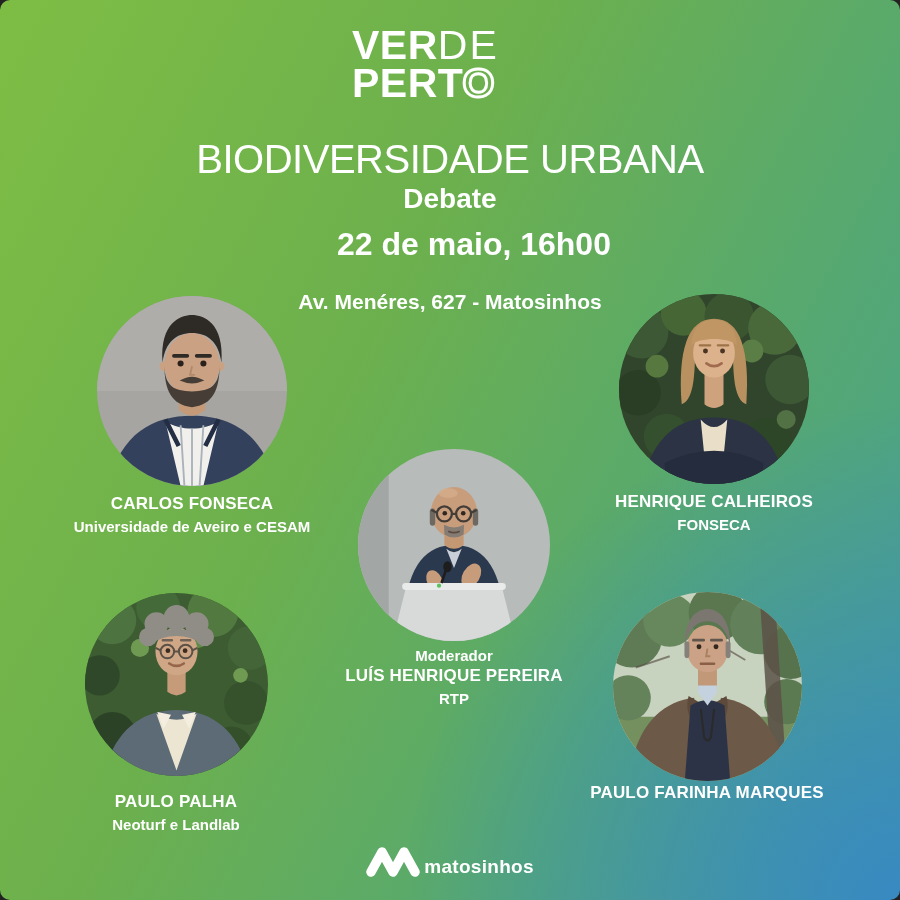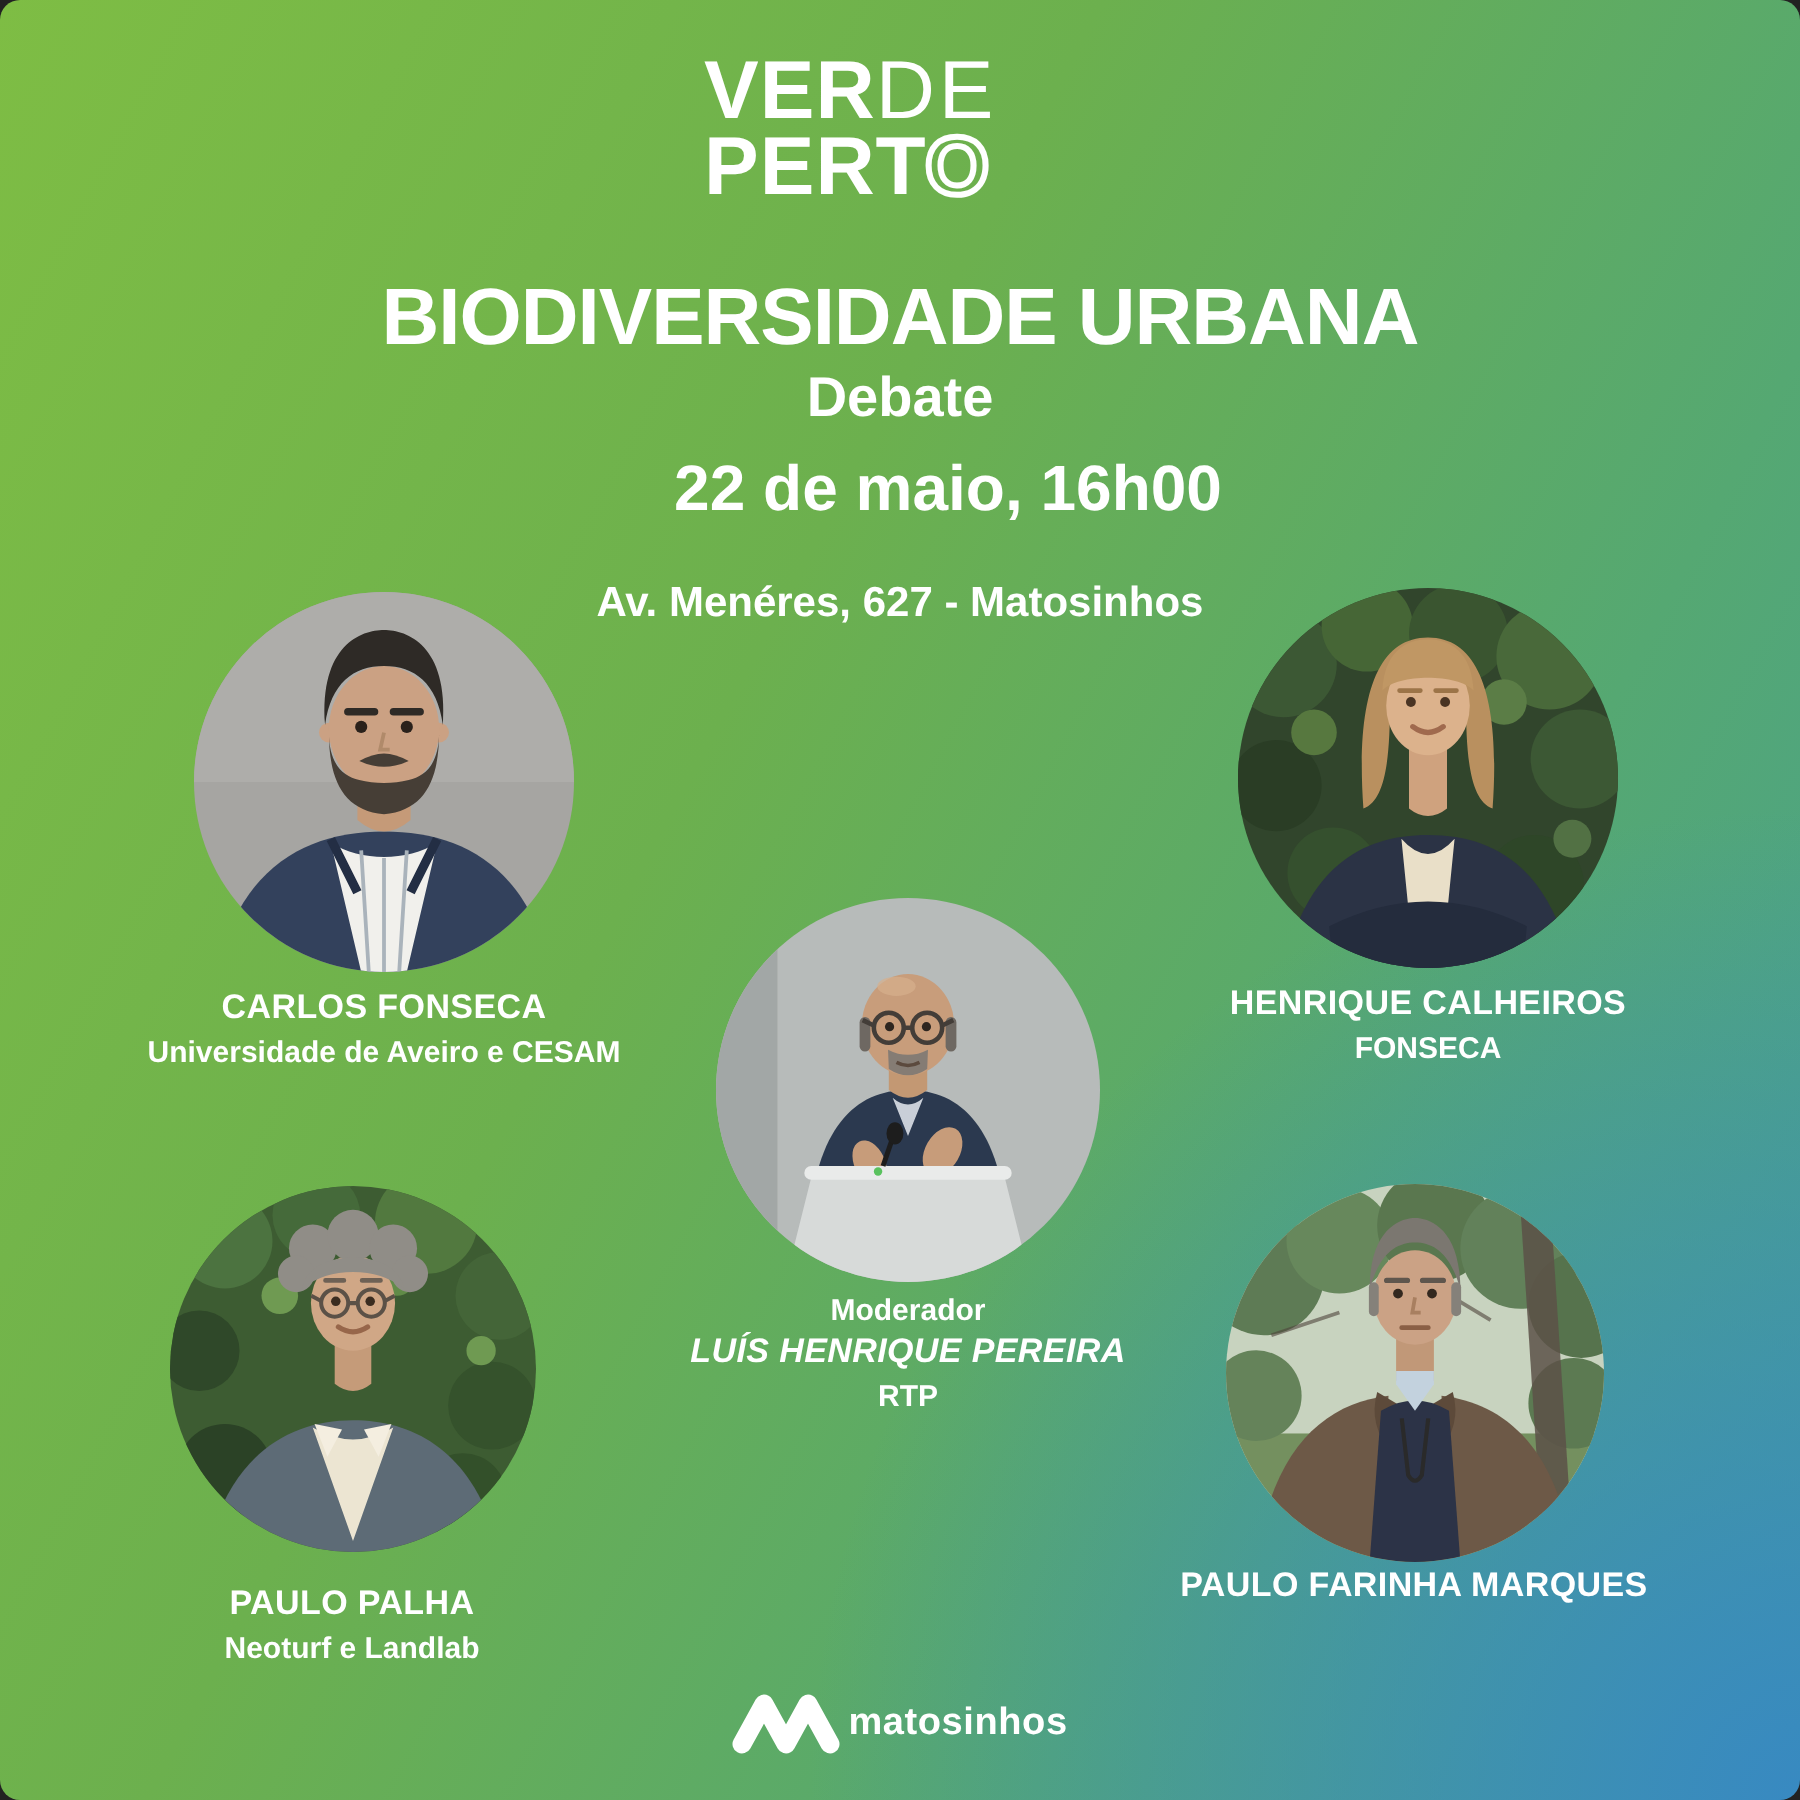--- a/index.html
+++ b/index.html
@@ -15,45 +15,45 @@
   .abs { position:absolute; }
   .ctr { left:0; right:0; text-align:center; }
 
   
   .brand { top:26px; left:352px; line-height:38px; font-size:41px; letter-spacing:.5px; }
   .brand .b { font-weight:800; }
   .brand .t { font-weight:300; letter-spacing:2px; }
   .brand .o { font-weight:800; color:transparent; -webkit-text-stroke:3px #ffffff; }
 
   
-  .title    { top:137px; font-size:40px; font-weight:700; letter-spacing:-.5px; }
+  .title    { top:137px; font-size:40px; font-weight:400; letter-spacing:-.5px; }
   .subtitle { top:183px; font-size:28px; font-weight:700; }
   .datetime { top:226px; font-size:32px; font-weight:800;margin-left:48px; }
   .venue    { top:265px; font-size:21px; font-weight:700; }
   .address  { top:290px; font-size:21px; font-weight:700; }
 
   
   .speaker { position:absolute; width:320px; display:flex; flex-direction:column; align-items:center; text-align:center; }
   .photo { border-radius:50%; overflow:hidden; flex:none; }
   .photo svg { display:block; width:100%; height:100%; }
   .sp-name { margin-top:8px; font-size:17px; font-weight:800; letter-spacing:.2px; }
   .sp-org  { margin-top:3px; font-size:15px; font-weight:700; line-height:1.28; max-width:300px; }
   .sp-role { margin-top:6px; font-size:15px; font-weight:700; }
 
   .sp-carlos { left:32px;  top:296px; } .sp-carlos .photo { width:190px; height:190px; }
   .sp-cristina { left:554px; top:294px; } .sp-cristina .photo { width:190px; height:190px; }
   .sp-luis { left:294px; top:449px; } .sp-luis .photo { width:192px; height:192px; }
-  .sp-luis .sp-name { margin-top:2px;font-style:italic; }
+  .sp-luis .sp-name { margin-top:2px; }
   .sp-palha { left:16px; top:593px; } .sp-palha .photo { width:183px; height:183px; }
   .sp-palha .sp-name { margin-top:16px; }
   .sp-pfm { left:547px; top:592px; } .sp-pfm .photo { width:189px; height:189px; }
   .sp-pfm .sp-name { margin-top:2px; }
 
   
-  .footer { top:846px; left:0; right:0; display:flex; justify-content:center; align-items:center; }
+  .footer { top:846px; left:0; right:0; display:flex; justify-content:center; align-items:flex-end; }
   .footer .m-mark { width:58px; height:32px; }
   .footer .m-text { font-size:19px; font-weight:700; letter-spacing:.3px; }
 </style>
 </head>
 <body>
 
 <div class="poster">
 
   <div class="abs brand">
     <div><span class="b">VER</span><span class="t">DE</span></div>

